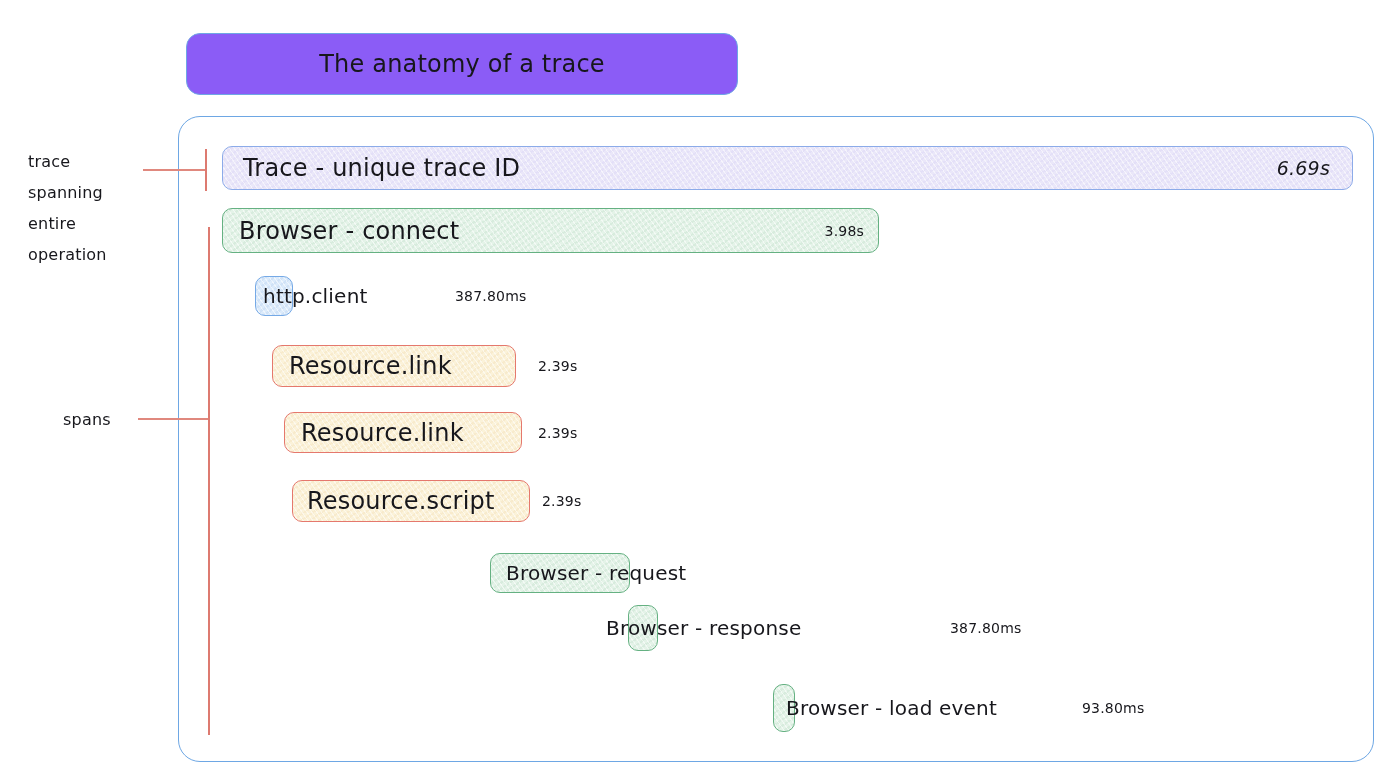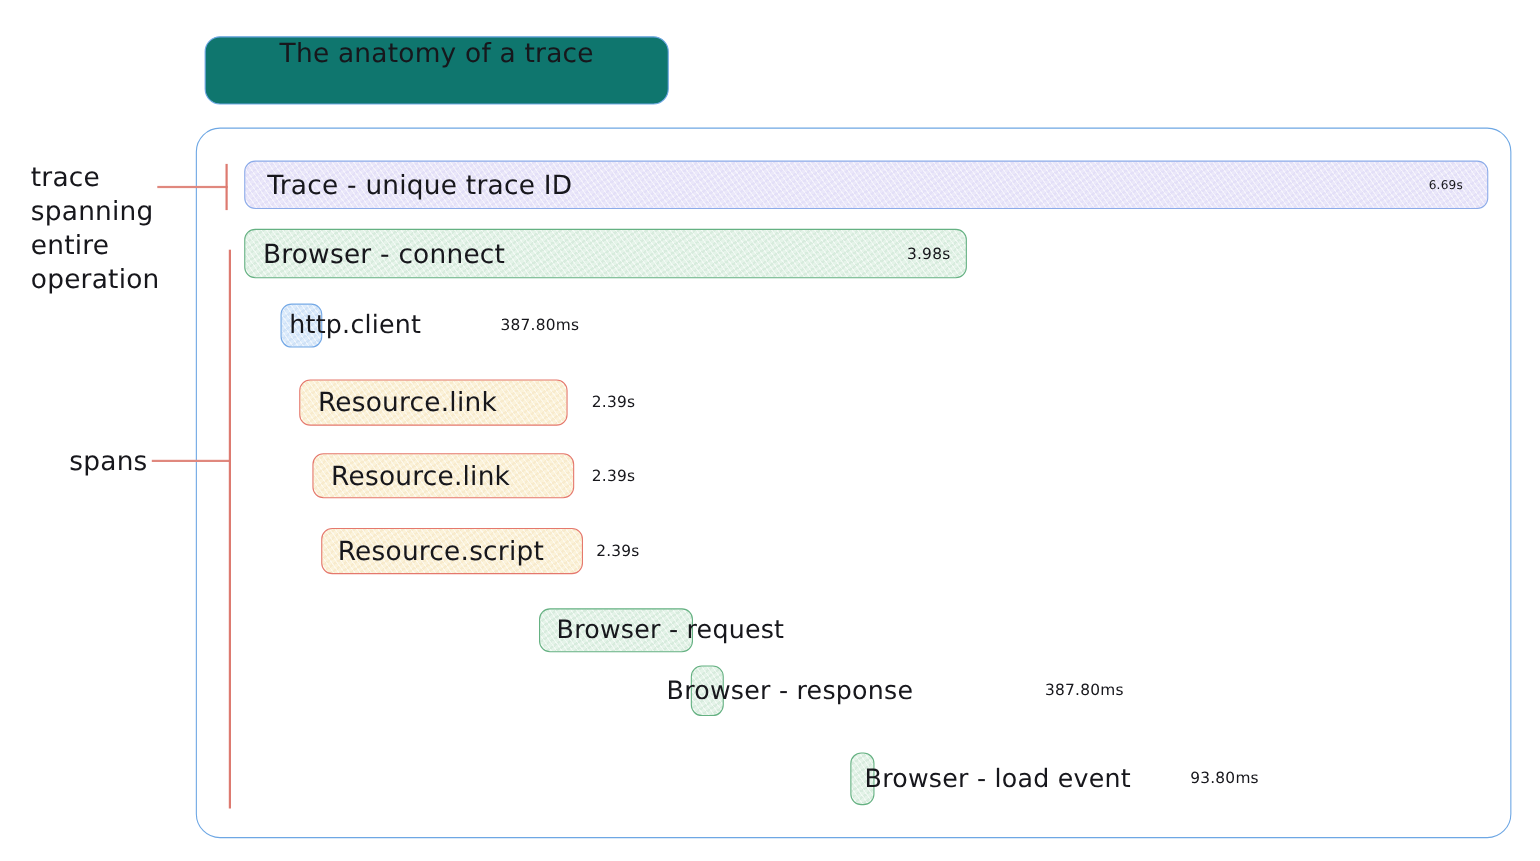--- a/index.html
+++ b/index.html
@@ -12,42 +12,42 @@
     font-family: "DejaVu Sans", sans-serif;
     color: #17171c;
     overflow: hidden;
     letter-spacing: 0.2px;
   }
 
   
   .title-box {
     position: absolute;
     left: 186px; top: 33px;
-    width: 422px; height: 62px;
+    width: 552px; height: 62px;
     border: 1.6px solid #6ea7e4;
     border-radius: 14px;
-    display: flex; justify-content: center;
+    display: flex; align-items: center; justify-content: center;
     font-size: 24px;
-    background: #0f766e;
+    background: #8b5cf6;
   }
 
   
   .trace-container {
     position: absolute;
     left: 178px; top: 116px;
     width: 1196px; height: 646px;
     border: 1.6px solid #6ea7e4;
     border-radius: 22px;
     background: #ffffff;
   }
 
   
   .annotation {
     position: absolute;
-    font-size: 24px;
+    font-size: 16px;
     line-height: 31px;
     white-space: pre-line;
   }
   .annotation-trace { left: 28px; top: 146px; }
   .annotation-spans { left: 63px; top: 404px; }
 
   .red-line { position: absolute; background: #dd7a70; z-index: 3; }
   .red-line.soft { background: #e0887e; }
 
   
@@ -64,21 +64,21 @@
     font-size: 24px;
     white-space: nowrap;
   }
   .bar-duration-inside {
     font-size: 14px;
     white-space: nowrap;
   }
   .overflow-label {
     position: absolute;
     display: flex; align-items: center;
-    font-size: 23px;
+    font-size: 20px;
     white-space: nowrap;
     z-index: 2;
   }
   .duration-outside {
     position: absolute;
     display: flex; align-items: center;
     font-size: 14px;
     white-space: nowrap;
     z-index: 2;
   }
@@ -129,21 +129,21 @@
 
   <div class="red-line soft" style="left:143px; top:169px; width:64px; height:2px;"></div>
   <div class="red-line" style="left:205px; top:149px; width:2px; height:42px;"></div>
   <div class="red-line soft" style="left:138px; top:418px; width:72px; height:2px;"></div>
   <div class="red-line" style="left:208px; top:227px; width:2px; height:508px;"></div>
 
   <div class="trace-container"></div>
 
   <div class="bar c-purple" style="left:222px; top:146px; width:1131px; height:44px; padding:0 22px 0 20px;">
     <span class="bar-label">Trace - unique trace ID</span>
-    <span class="bar-duration-inside" style="font-size:11px;">6.69s</span>
+    <span class="bar-duration-inside" style="font-size:19px;font-style:italic;">6.69s</span>
   </div>
 
   <div class="bar c-green" style="left:222px; top:208px; width:657px; height:45px; padding:0 14px 0 16px;">
     <span class="bar-label">Browser - connect</span>
     <span class="bar-duration-inside">3.98s</span>
   </div>
 
   <div class="bar c-blue" style="left:255px; top:276px; width:38px; height:40px;"></div>
   <div class="overflow-label" style="left:263px; top:276px; height:40px;">http.client</div>
   <div class="duration-outside" style="left:455px; top:276px; height:40px;">387.80ms</div>

